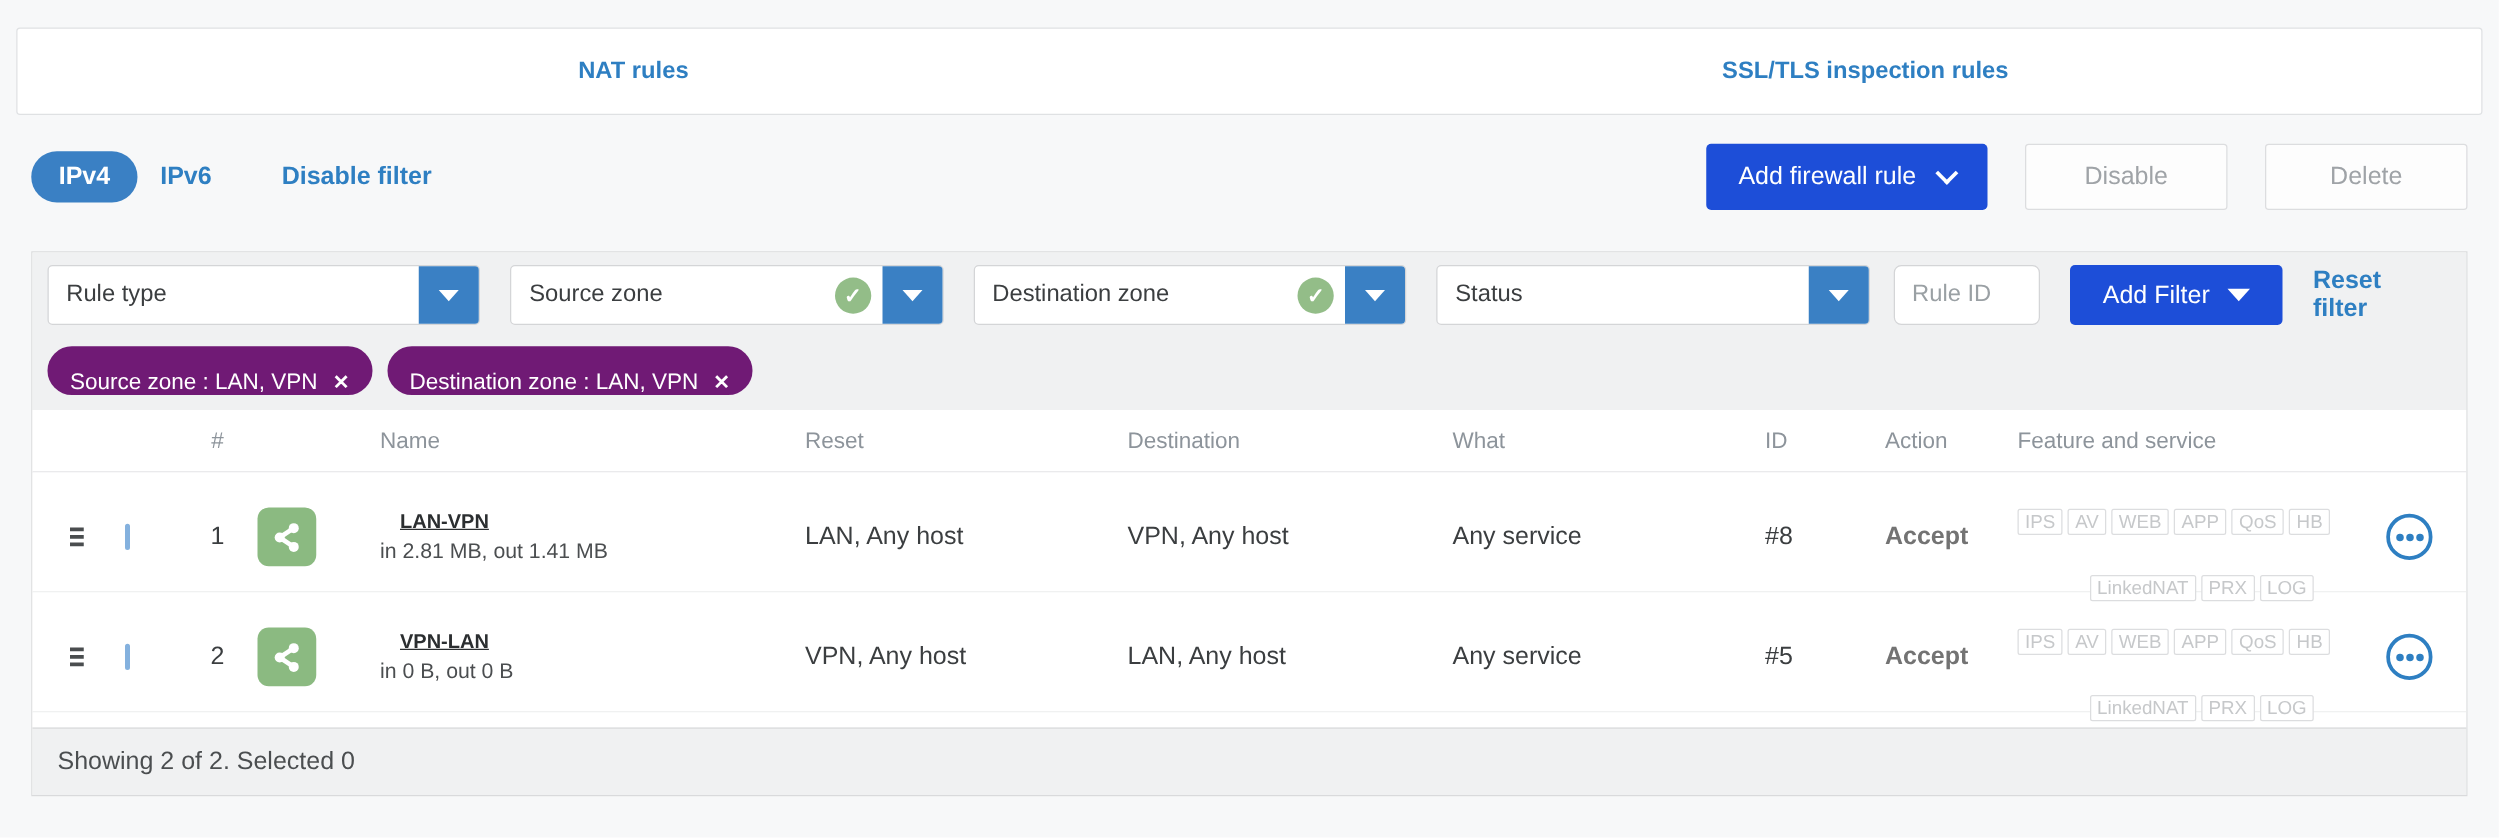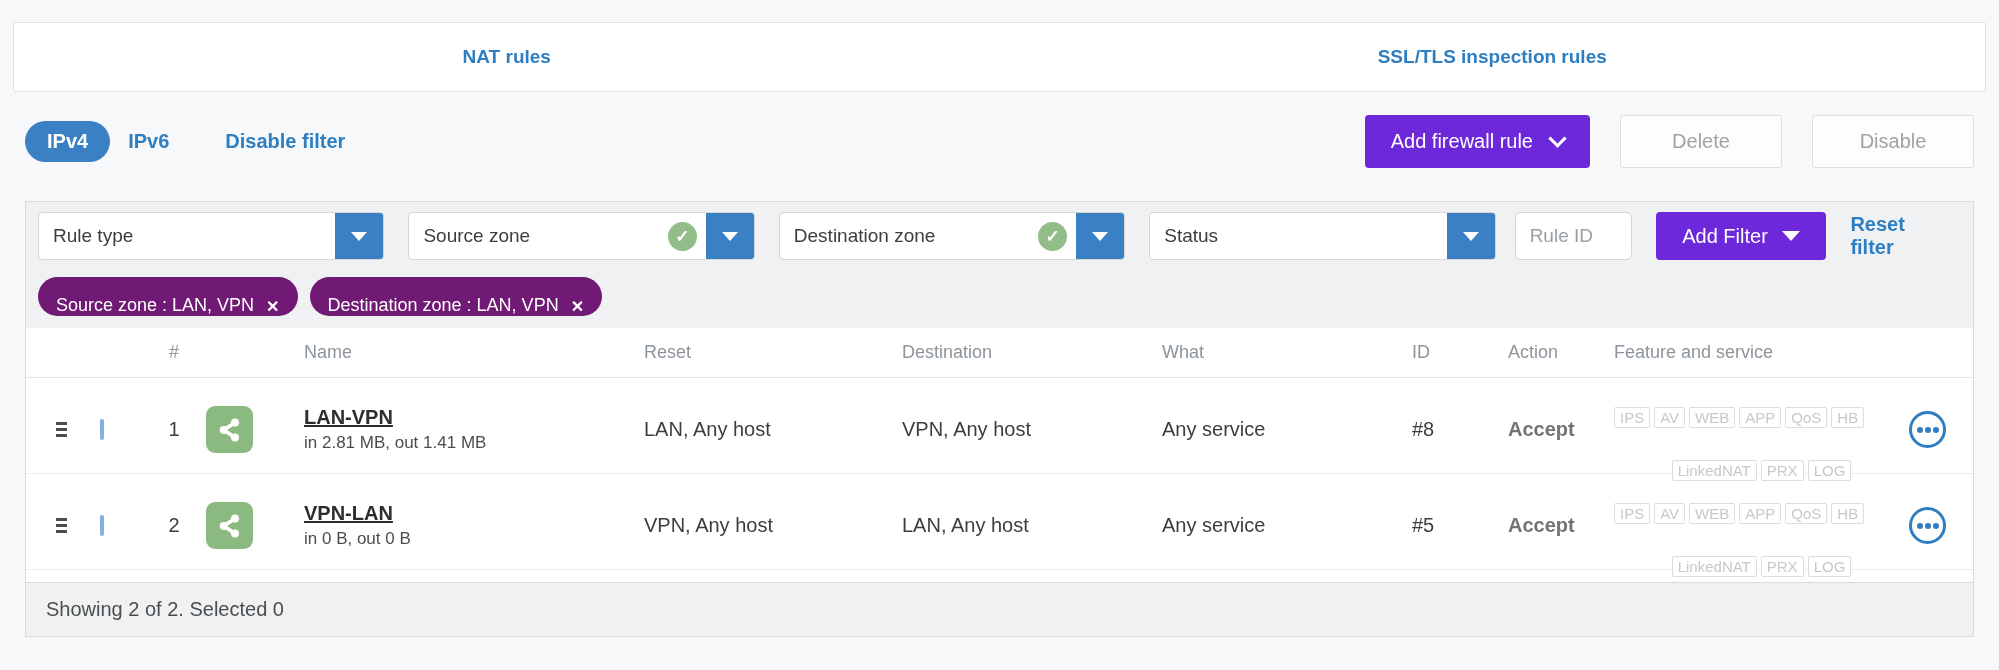--- a/index.html
+++ b/index.html
@@ -55,21 +55,21 @@
   .blue-link {
     color: #2e7fc2;
     font-size: 20px;
     font-weight: 700;
     cursor: pointer;
   }
   .ipv6-link { margin-left: 18px; }
   .disable-filter-link { margin-left: 56px; }
   .toolbar-right { display: flex; align-items: center; gap: 30px; }
   .btn-primary {
-    background: #6d28d9;
+    background: #1d4ed8;
     border: none;
     color: #fff;
     font-family: inherit;
     font-size: 20px;
     height: 53px;
     padding: 0 26px;
     border-radius: 4px;
     display: inline-flex;
     align-items: center;
     gap: 18px;
@@ -190,26 +190,27 @@
   }
   .idx { text-align: center; font-size: 20px; color: #3b3e40; }
   .type-icon {
     width: 47px; height: 47px;
     border-radius: 9px;
     background: #8bba81;
     display: flex; align-items: center; justify-content: center;
   }
   .name-cell { display: flex; flex-direction: column; gap: 4px; }
   .rule-name {
-    font-size: 20px;
+    font-size: 16px;
     font-weight: 700;
     color: #2b2e30;
     text-decoration: underline;
     cursor: pointer;
     width: max-content;
+    margin-left: 16px;
   }
   .traffic { font-size: 17px; color: #4b4e50; }
   .cell { font-size: 20px; color: #3b3e40; }
   .id-cell { font-size: 20px; color: #3b3e40; font-weight: 500; }
   .accept { font-size: 20px; font-weight: 700; color: #737373; }
   .features { display: flex; flex-direction: column; gap: 3px; }
   .feat-line { display: flex; gap: 4px; }
   .feat-line.second { justify-content: center; }
   .badge {
     border: 1px solid #dcdddf;
@@ -256,22 +257,22 @@
     <div class="toolbar-left">
       <span class="pill">IPv4</span>
       <span class="blue-link ipv6-link">IPv6</span>
       <span class="blue-link disable-filter-link">Disable filter</span>
     </div>
     <div class="toolbar-right">
       <button class="btn-primary">
         <span>Add firewall rule</span>
         <span class="chevron-down"></span>
       </button>
+      <button class="btn-secondary">Disable</button>
       <button class="btn-secondary">Delete</button>
-      <button class="btn-secondary">Disable</button>
     </div>
   </div>
 
   <div class="card">
 
     <div class="filter-section">
       <div class="filter-row">
 
         <div class="select">
           <span class="sel-label">Rule type</span>

